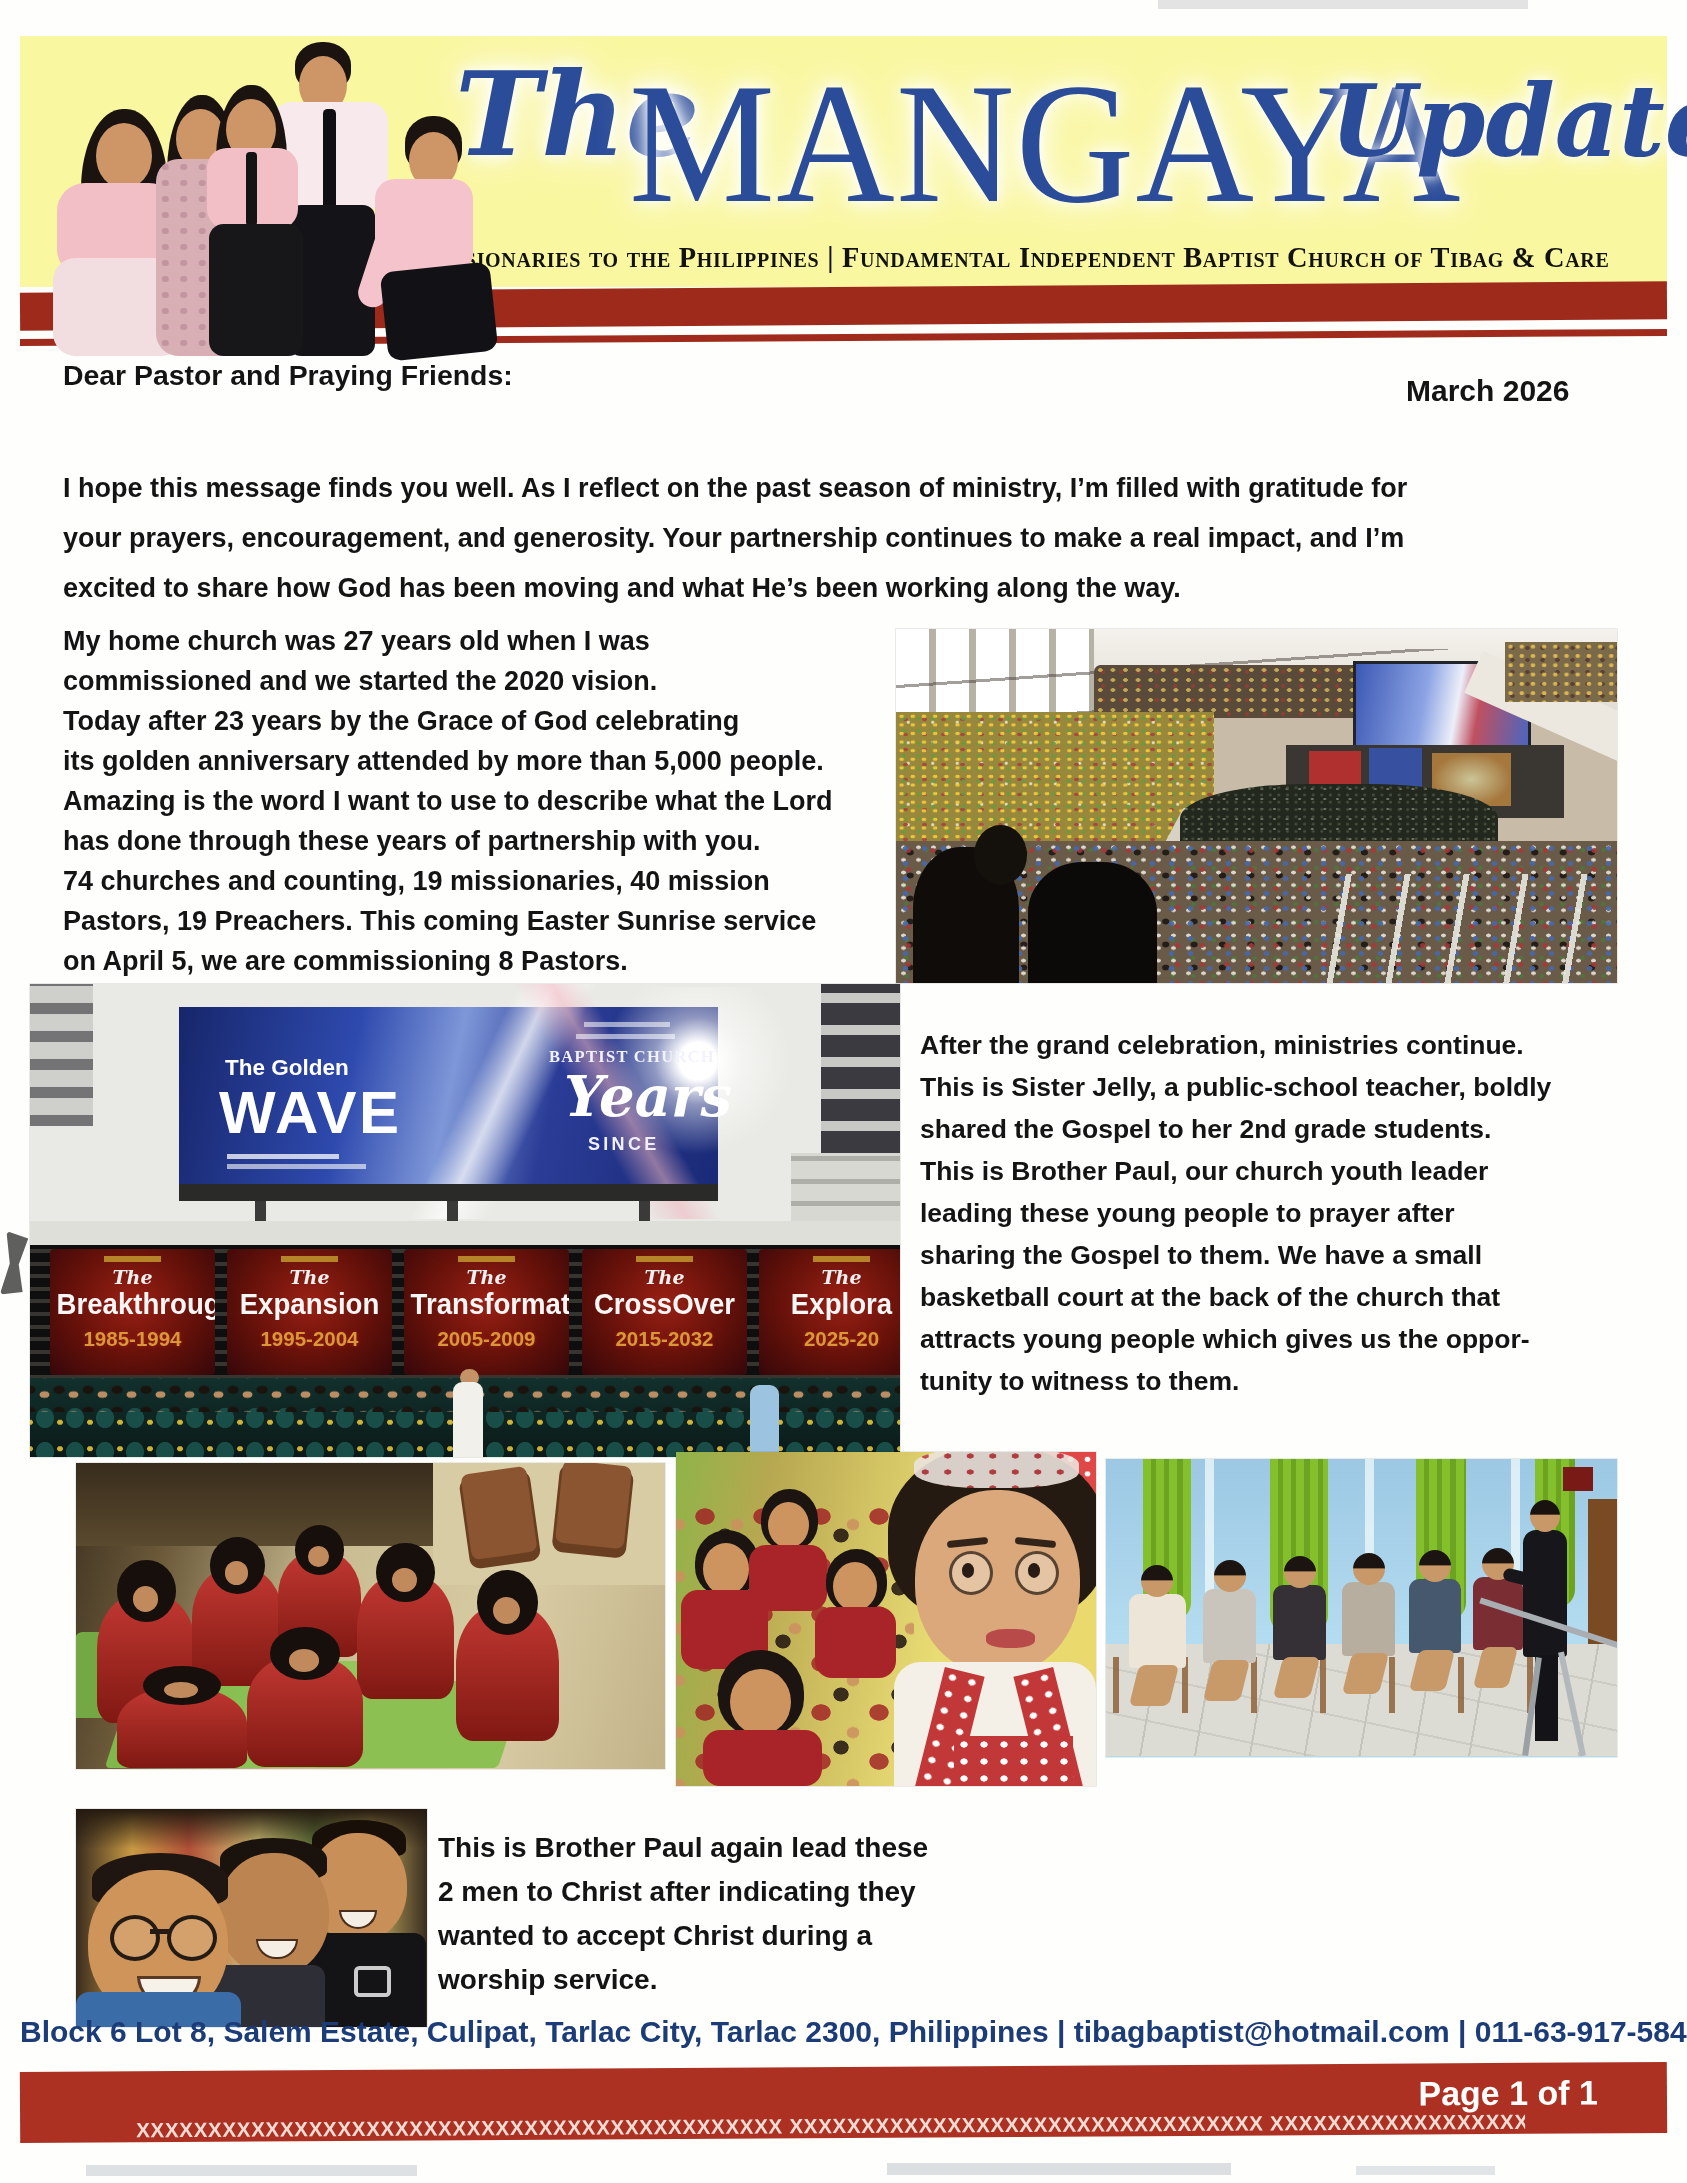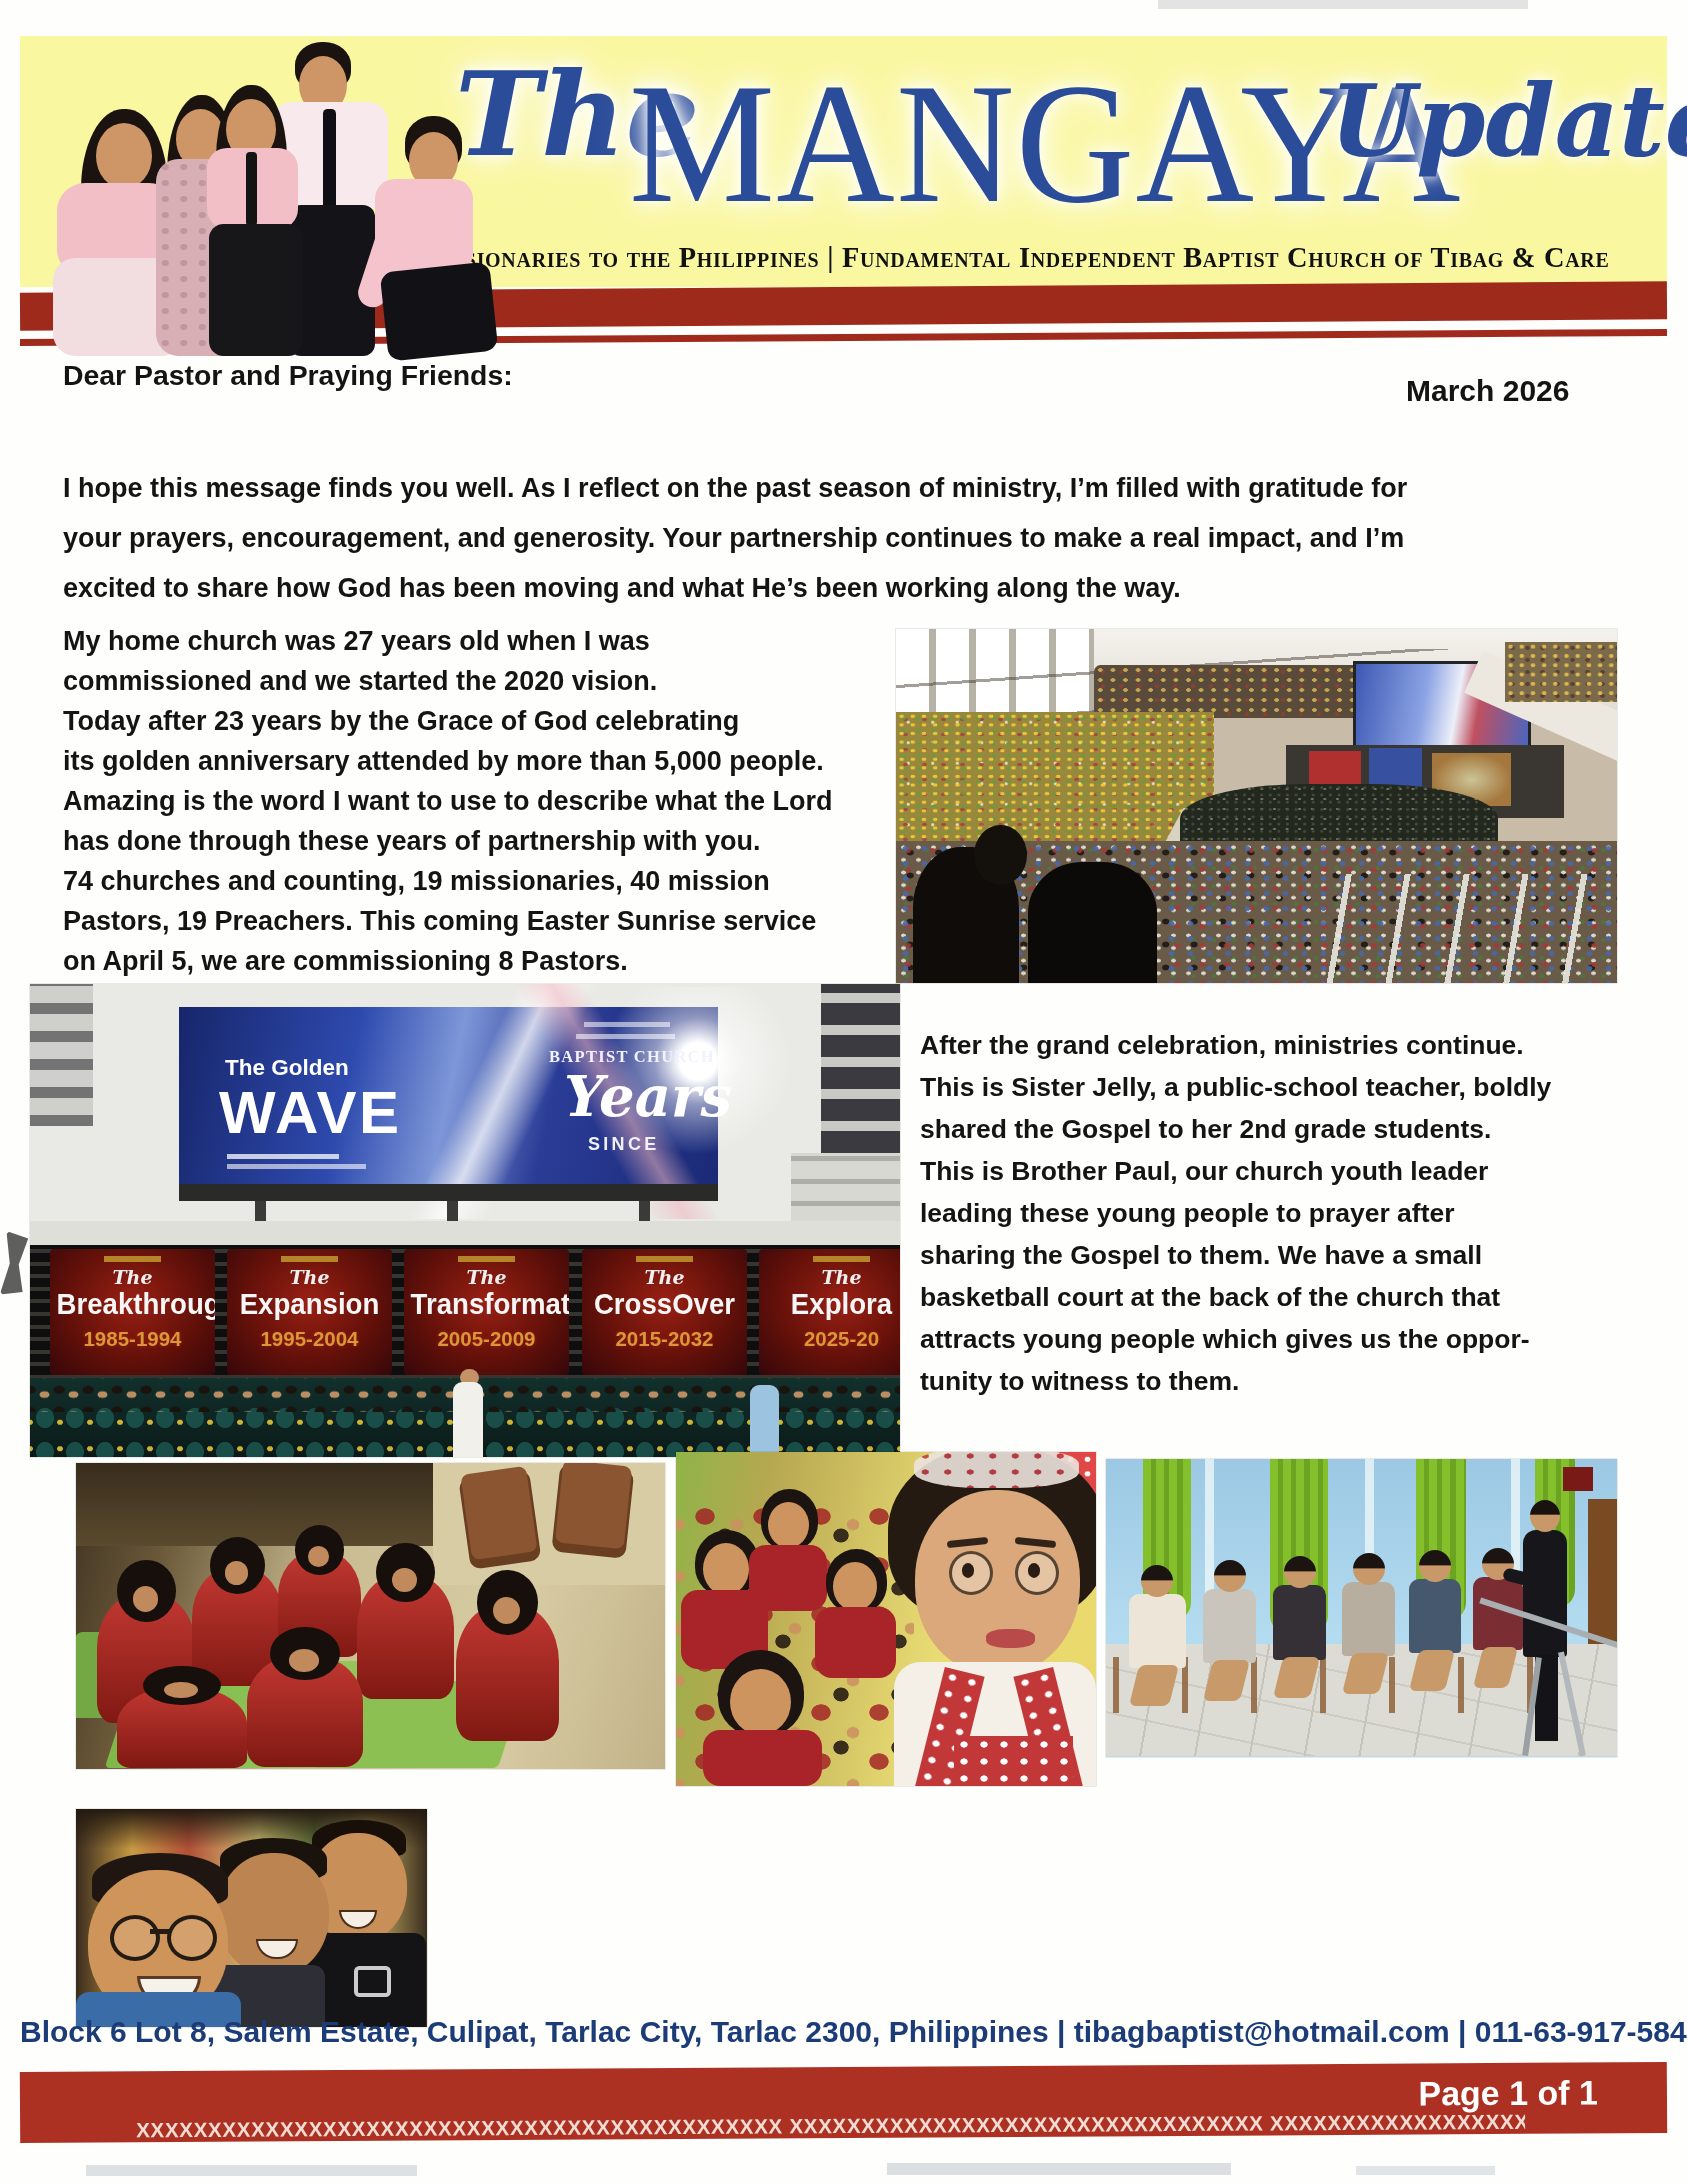--- a/index.html
+++ b/index.html
@@ -395,20 +395,24 @@
 on April 5, we are commissioning 8 Pastors.</div>
   <div class="abs para para-right">After the grand celebration, ministries continue.
 This is Sister Jelly, a public-school teacher, boldly
 shared the Gospel to her 2nd grade students.
 This is Brother Paul, our church youth leader
 leading these young people to prayer after
 sharing the Gospel to them. We have a small
 basketball court at the back of the church that
 attracts young people which gives us the oppor-
 tunity to witness to them.</div>
+  <div class="abs para caption-bottom">This is Brother Paul again lead these
+2 men to Christ after indicating they
+wanted to accept Christ during a
+worship service.</div>
 
   <div class="photo arena">
     <div class="ar-ceiling"></div>
     <div class="ar-windows"></div>
     <div class="ar-truss"></div>
     <div class="ar-upper-crowd"></div>
     <div class="ar-screen"></div>
     <div class="ar-stage"></div>
     <div class="ar-stage-red"></div>
     <div class="ar-stage-blue"></div>

